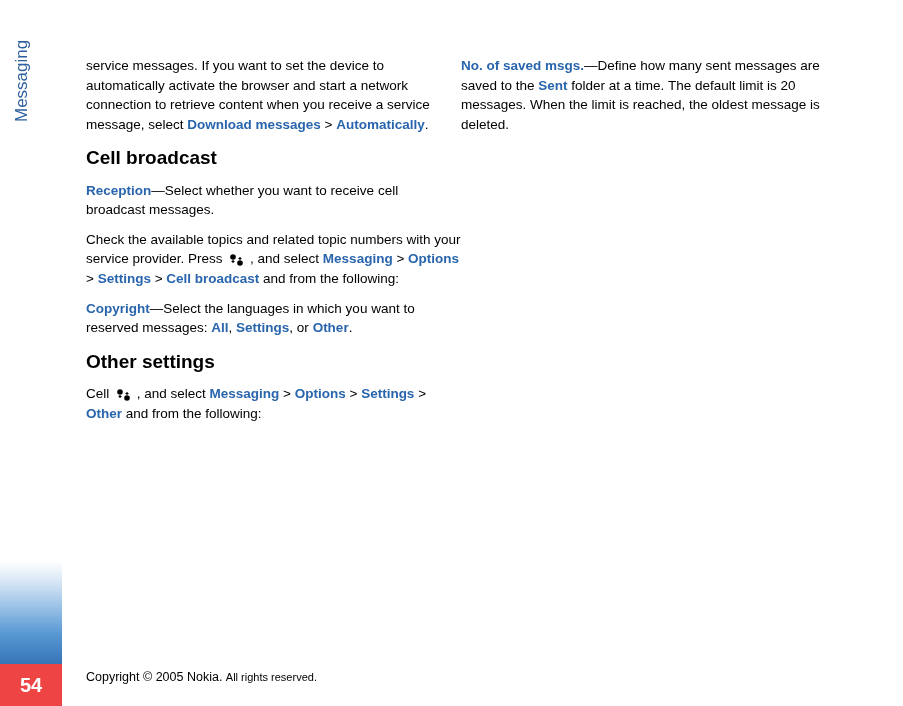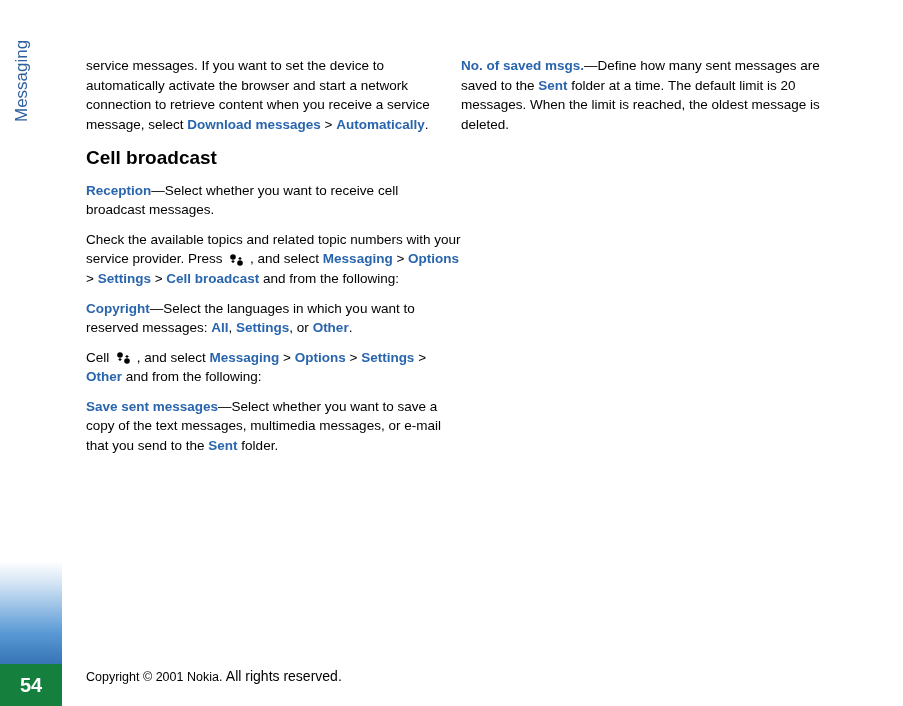--- a/index.html
+++ b/index.html
@@ -39,21 +39,21 @@
       color: #2d5f9e;
       font-weight: normal;
       white-space: nowrap;
     }
     .page-number {
       position: absolute;
       left: 0;
       bottom: 0;
       width: 62px;
       height: 42px;
-      background: #15803d;
+      background: #ef4444;
       color: #fff;
       font-size: 20px;
       font-weight: bold;
       display: flex;
       align-items: center;
       justify-content: center;
     }
     .content {
       position: absolute;
       left: 86px;
@@ -101,21 +101,21 @@
       position: absolute;
       left: 86px;
       bottom: 22px;
       font-size: 12.5px;
       color: #000;
     }
     .footer .copyright-main {
       font-weight: normal;
     }
     .footer .rights {
-      font-size: 14px;
+      font-size: 11px;
       margin-top: 12px;
     }
   </style>
 </head>
 <body>
 
 <div class="side-bar">
   <div class="side-gradient"></div>
   <div class="side-label">Messaging</div>
   <div class="page-number">54</div>
@@ -140,38 +140,36 @@
             <ellipse cx="13" cy="10" rx="2.8" ry="2.8" fill="#000"></ellipse>
             <path d="M13 4 L13 7 M11.5 5.5 L14.5 5.5" stroke="#000" stroke-width="1.2"></path>
           </svg></span><span> , and select </span><span class="blue-bold">Messaging</span><span> &gt; </span><span class="blue-bold">Options</span><span> &gt; </span><span class="blue-bold">Settings</span><span> &gt; </span><span class="blue-bold">Cell broadcast</span><span> and from the following:</span>
     </p>
 
     <p>
       <span class="blue-bold-term">Copyright</span><span>—Select the languages in which you want to reserved messages: </span><span class="blue-bold">All</span><span>, </span><span class="blue-bold">Settings</span><span>, or </span><span class="blue-bold">Other</span><span>.</span>
     </p>
 
 
+    <div class="heading">Other settings</div>
 
     <p>
       <span>Cell </span><span class="key-icon"><svg viewBox="0 0 18 14">
             <ellipse cx="6" cy="4" rx="2.8" ry="2.8" fill="#000"></ellipse>
             <path d="M6 7 L6 10 M4.5 8.5 L7.5 8.5" stroke="#000" stroke-width="1.2"></path>
             <ellipse cx="13" cy="10" rx="2.8" ry="2.8" fill="#000"></ellipse>
             <path d="M13 4 L13 7 M11.5 5.5 L14.5 5.5" stroke="#000" stroke-width="1.2"></path>
           </svg></span><span> , and select </span><span class="blue-bold">Messaging</span><span> &gt; </span><span class="blue-bold">Options</span><span> &gt; </span><span class="blue-bold">Settings</span><span> &gt; </span><span class="blue-bold">Other</span><span> and from the following:</span>
     </p>
 
-    <p>
-      <span class="blue-bold-term">Save sent messages</span><span>—Select whether you want to save a copy of the text messages, multimedia messages, or e-mail that you send to the </span><span class="blue-bold">Sent</span><span> folder.</span>
-    </p>
   </div>
 
   <div class="column">
     <p>
       <span class="blue-bold-term">No. of saved msgs.</span><span>—Define how many sent messages are saved to the </span><span class="blue-bold">Sent</span><span> folder at a time. The default limit is 20 messages. When the limit is reached, the oldest message is deleted.</span>
     </p>
 
   </div>
 </div>
 
 <div class="footer">
-  <span class="copyright-main">Copyright © 2001 Nokia. </span><span class="rights">All rights reserved.</span>
+  <span class="copyright-main">Copyright © 2005 Nokia. </span><span class="rights">All rights reserved.</span>
 </div>
 
 </body></html>

